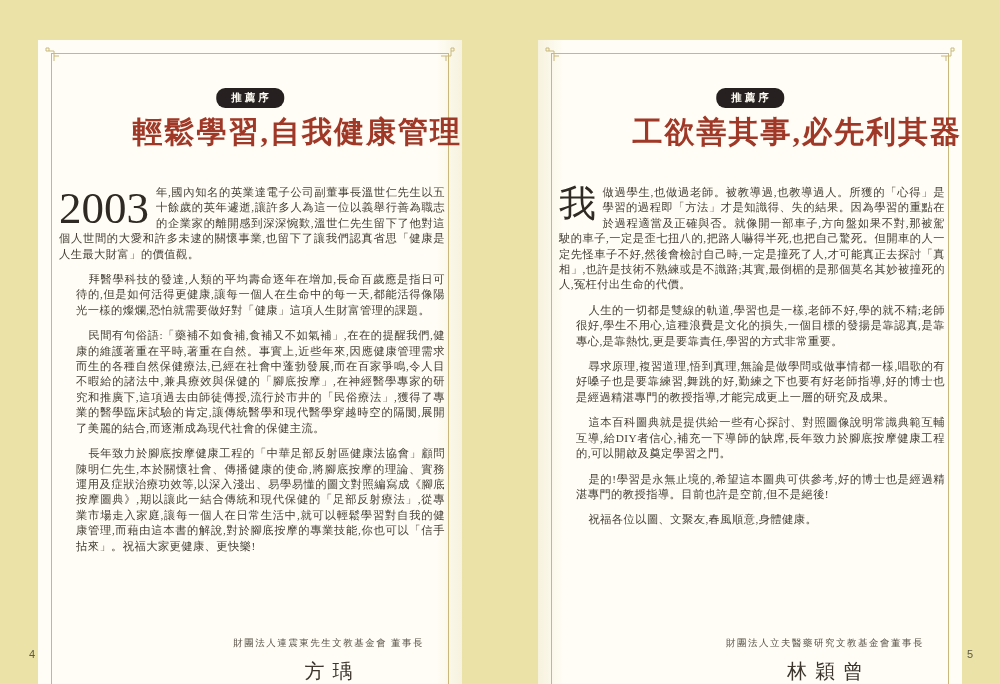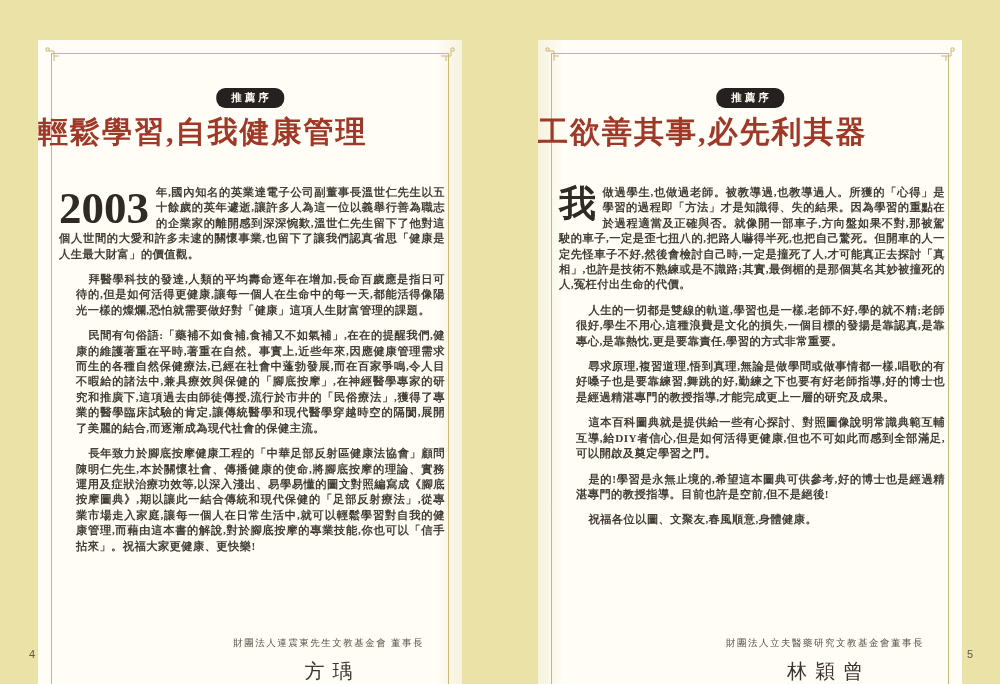--- a/index.html
+++ b/index.html
@@ -25,28 +25,28 @@
   .corner.br{bottom:-8px;right:-8px;transform:rotate(180deg);}
   .corner.bl{bottom:-8px;left:-8px;transform:rotate(270deg);}
   .badge{
     position:absolute;top:48px;left:50%;transform:translateX(-50%);
     background:#262120;color:#fffdf5;border-radius:9px;
     font-size:10.5px;letter-spacing:3px;padding:3px 12px 3px 15px;
     font-family:"Liberation Sans","DejaVu Sans",sans-serif;font-weight:bold;
     white-space:nowrap;
   }
   .ptitle{
-    position:absolute;top:72px;left:0;right:0;text-align:left;
+    position:absolute;top:72px;left:0;right:0;text-align:right;
     color:#a03827;font-size:30px;font-weight:bold;letter-spacing:2px;
     white-space:nowrap;
   }
   .bodytext{
     position:absolute;top:145px;left:21px;right:17px;
     color:#443e36;font-size:11.3px;line-height:15.4px;
-    text-align:justify;letter-spacing:0.4px;font-weight:bold;
+    text-align:justify;letter-spacing:0.4px;
   }
   .para{margin:0 0 10px 0;}
   .para.indent{text-indent:1.1em;margin-left:17px;}
   .dropcap{
     float:left;color:#2f2a24;line-height:0.9;
   }
   .dropcap.num{font-size:45px;margin:3px 7px 0 0;letter-spacing:0;}
   .dropcap.cjk{font-size:37px;margin:2px 6px 0 0;}
   .signature{
     position:absolute;bottom:26px;right:38px;text-align:center;
@@ -132,21 +132,21 @@
       </span>
   </div>
 
   <div class="badge">推薦序</div>
   <div class="ptitle">工欲善其事,必先利其器</div>
 
   <div class="bodytext">
     <p class="para"><span class="dropcap cjk">我</span><span>做過學生,也做過老師。被教導過,也教導過人。所獲的「心得」是學習的過程即「方法」才是知識得、失的結果。因為學習的重點在於過程適當及正確與否。就像開一部車子,方向盤如果不對,那被駕駛的車子,一定是歪七扭八的,把路人嚇得半死,也把自己驚死。但開車的人一定先怪車子不好,然後會檢討自己時,一定是撞死了人,才可能真正去探討「真相」,也許是技術不熟練或是不識路;其實,最倒楣的是那個莫名其妙被撞死的人,冤枉付出生命的代價。</span></p>
     <p class="para indent">人生的一切都是雙線的軌道,學習也是一樣,老師不好,學的就不精;老師很好,學生不用心,這種浪費是文化的損失,一個目標的發揚是靠認真,是靠專心,是靠熱忱,更是要靠責任,學習的方式非常重要。</p>
     <p class="para indent">尋求原理,複習道理,悟到真理,無論是做學問或做事情都一樣,唱歌的有好嗓子也是要靠練習,舞跳的好,勤練之下也要有好老師指導,好的博士也是經過精湛專門的教授指導,才能完成更上一層的研究及成果。</p>
-    <p class="para indent">這本百科圖典就是提供給一些有心探討、對照圖像說明常識典範互輔互導,給DIY者信心,但是如何活得更健康,但也不可如此而感到全部滿足,可以開啟及奠定學習之門。</p>
+    <p class="para indent">這本百科圖典就是提供給一些有心探討、對照圖像說明常識典範互輔互導,給DIY者信心,補充一下導師的缺席,長年致力於腳底按摩健康工程的,可以開啟及奠定學習之門。</p>
     <p class="para indent">是的!學習是永無止境的,希望這本圖典可供參考,好的博士也是經過精湛專門的教授指導。目前也許是空前,但不是絕後!</p>
     <p class="para indent">祝福各位以圖、文聚友,春風順意,身體健康。</p>
   </div>
 
   <div class="signature">
     <div class="sig-org">財團法人立夫醫藥研究文教基金會董事長</div>
     <div class="sig-name">林穎曾</div>
   </div>
 </div>
 

